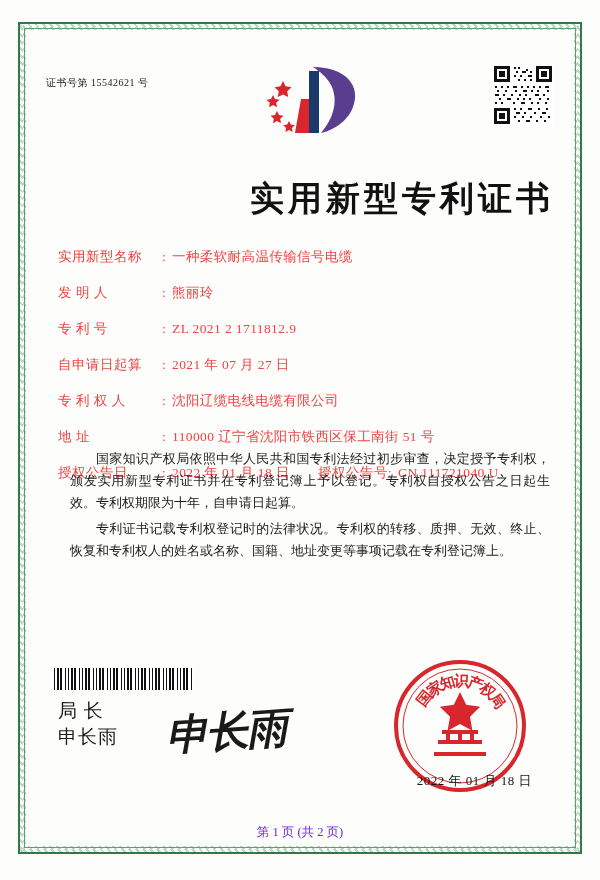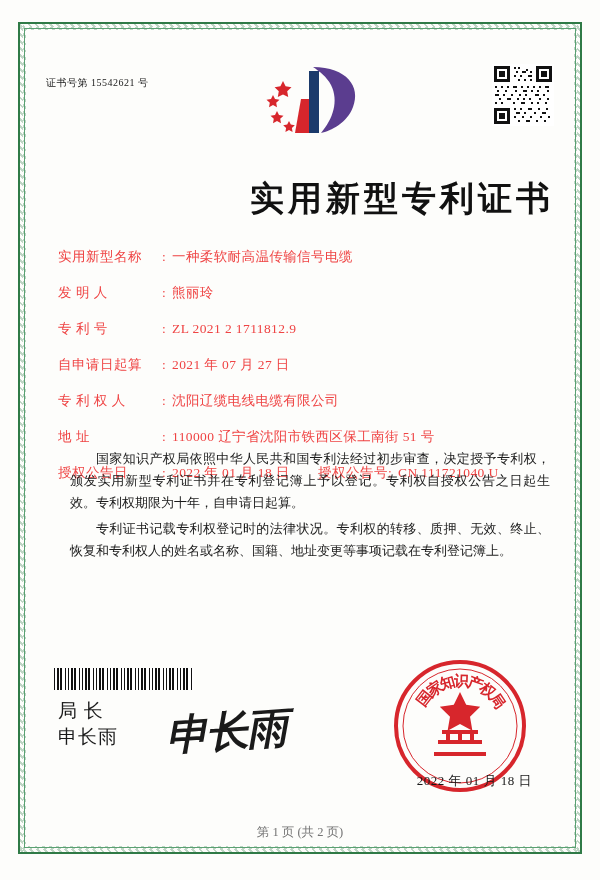--- a/index.html
+++ b/index.html
@@ -197,21 +197,21 @@
     color: #1a1a1a;
     letter-spacing: 0.5px;
   }
   .page-no {
     position: absolute;
     left: 0;
     right: 0;
     top: 768px;
     text-align: center;
     font-size: 12.5px;
-    color: #737373;
+    color: #6d28d9;
   }
   .footer-note {
     position: absolute;
     left: 0;
     right: 0;
     bottom: 4px;
     text-align: center;
     font-size: 10px;
     color: #9aa79d;
     letter-spacing: 1px;

